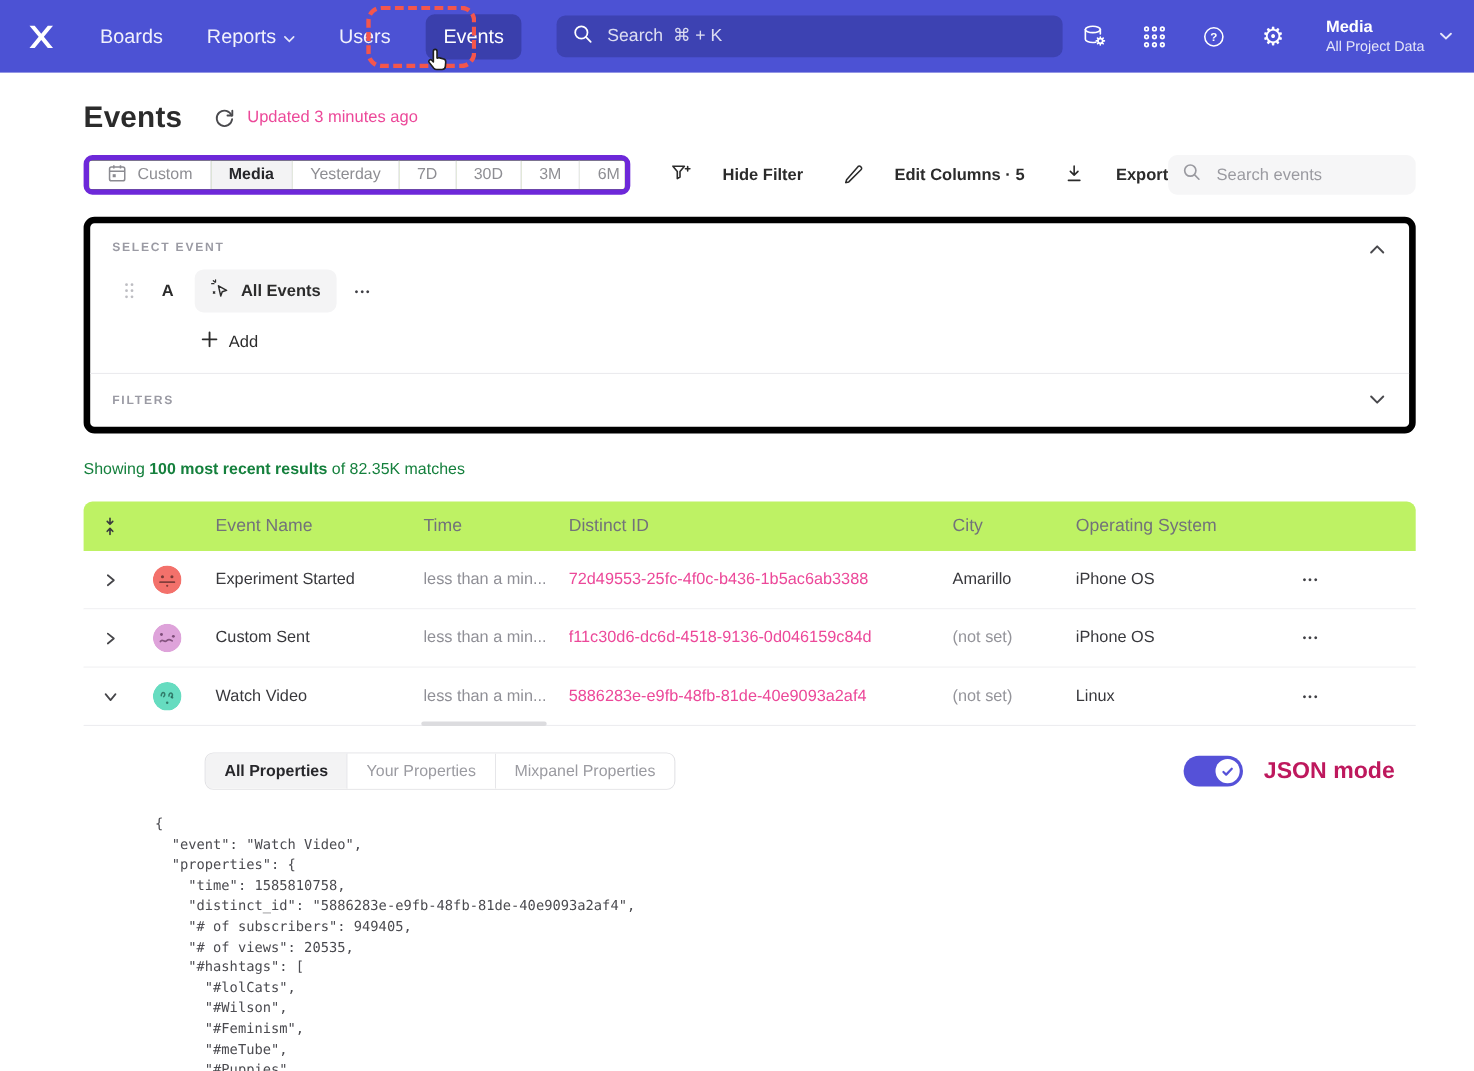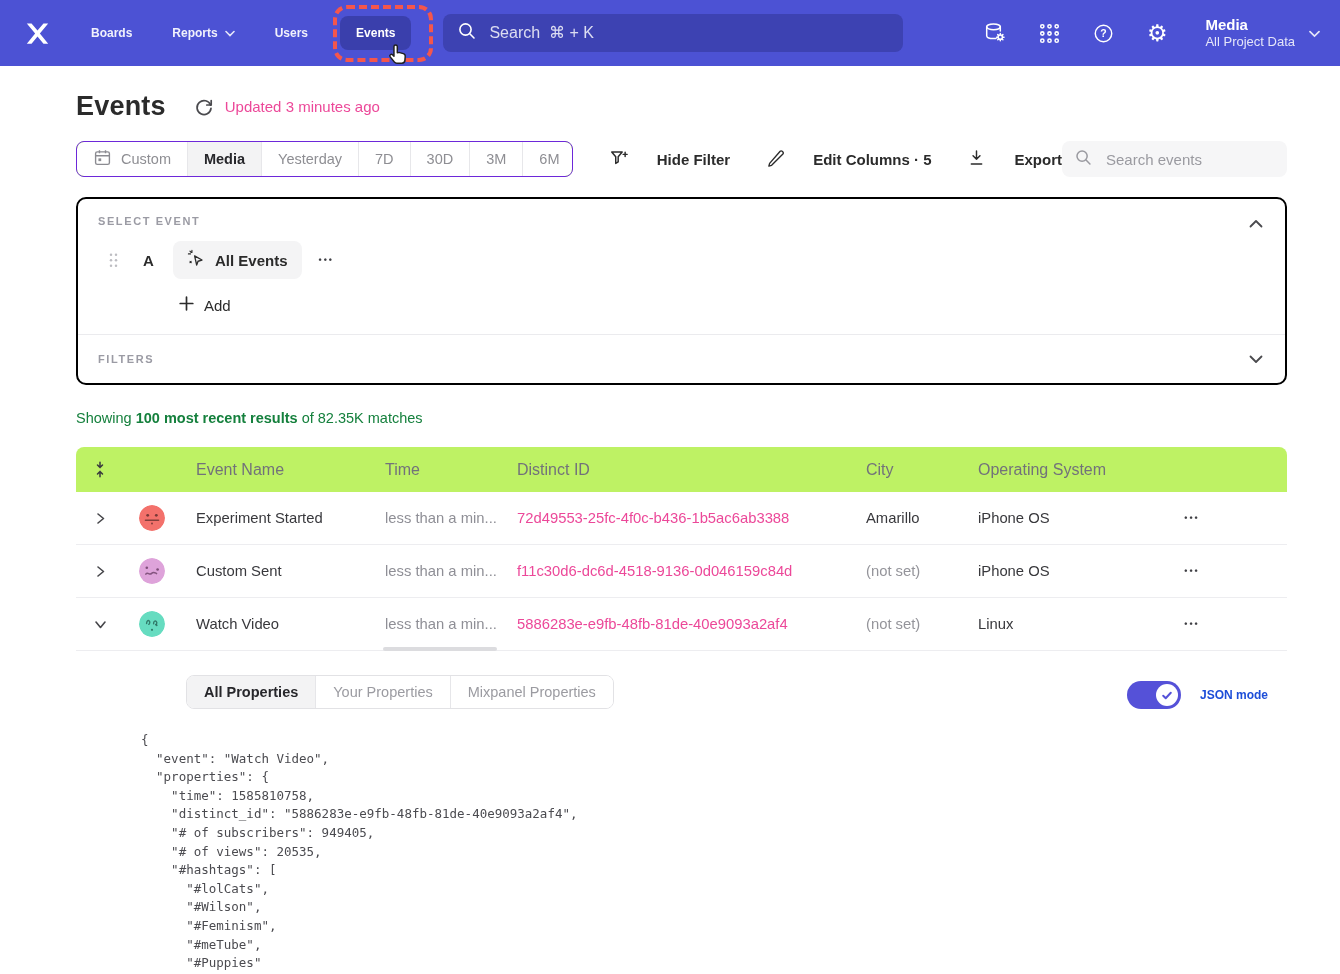--- a/index.html
+++ b/index.html
@@ -11,21 +11,21 @@
   }
   .canvas { position:relative; width:1340px; height:974px; overflow:hidden; }
 
   
   .nav {
     position:relative; height:66px; background:#4c52d4;
     display:flex; align-items:center; padding:0 20px;
   }
   .logo { display:flex; align-items:center; margin-left:4px; }
   .nav-item {
-    color:rgba(255,255,255,.92); font-size:12px; font-weight:700;
+    color:rgba(255,255,255,.92); font-size:18px; font-weight:400;
     margin-left:40px; display:flex; align-items:center; gap:7px; cursor:pointer; white-space:nowrap;
   }
   .nav-item.active {
     background:rgba(14,14,70,.28); padding:10px 16px; border-radius:8px;
     margin-left:32px; color:#fff;
   }
   .nav-search {
     margin-left:32px; width:460px; height:38px; border-radius:8px;
     background:rgba(10,10,60,.22); display:flex; align-items:center; gap:11px; padding:0 15px;
   }
@@ -50,21 +50,21 @@
 
   
   .page { padding:0 53px 0 76px; }
 
   .title-row { margin-top:25px; display:flex; align-items:center; }
   .page-title { font-size:27px; font-weight:700; color:#2b2b2b; margin:0; letter-spacing:.2px; }
   .refresh-btn { margin-left:28px; display:flex; cursor:pointer; }
   .updated { margin-left:11px; font-size:15px; color:#ec4899; }
 
   .toolbar { margin-top:19px; display:flex; align-items:center; height:36px; }
-  .seg { display:flex; border:1px solid #6d28d9; border-radius:8px; overflow:hidden; height:36px; background:#4d7c0f; }
+  .seg { display:flex; border:5px solid #6d28d9; border-radius:8px; overflow:hidden; height:36px; background:#4d7c0f; }
   .seg-btn {
     display:flex; align-items:center; gap:9px; padding:0 16px; font-size:14.5px;
     color:#8e8e93; border-right:1px solid #e7e7ea; cursor:pointer; white-space:nowrap; background:#fff;
   }
   .seg-btn:last-child { border-right:none; }
   .seg-btn.active { background:#f3f3f4; color:#27272b; font-weight:700; }
   .tool-btn {
     display:flex; align-items:center; gap:28px; font-size:15px; font-weight:600;
     color:#2b2b2b; margin-left:36px; cursor:pointer; white-space:nowrap;
   }
@@ -72,21 +72,21 @@
     margin-left:auto; width:225px; height:36px; background:#f6f6f7; border-radius:8px;
     display:flex; align-items:center; gap:12px; padding:0 13px;
   }
   .events-search input {
     flex:1; background:transparent; border:none; outline:none; font-size:15px;
     color:#3a3a3a; font-family:"Liberation Sans",sans-serif;
   }
   .events-search input::placeholder { color:#9a9aa0; }
 
   
-  .card { margin-top:20px; border:2px solid #000000; border-radius:10px; }
+  .card { margin-top:20px; border:6px solid #000000; border-radius:10px; }
   .card-sec1 { position:relative; padding:16px 20px 16px; }
   .sec-label { font-size:11px; letter-spacing:1.6px; color:#9b9ba4; font-weight:600; }
   .collapse-chev { position:absolute; right:22px; top:15px; cursor:pointer; }
   .event-row { display:flex; align-items:center; margin-top:14px; padding-left:10px; }
   .drag-handle { display:flex; cursor:grab; }
   .clause-letter { margin-left:24px; font-size:15px; font-weight:600; color:#2b2b2b; width:13px; }
   .event-chip {
     margin-left:17px; display:flex; align-items:center; gap:9px; background:#f4f4f5;
     border-radius:8px; padding:8px 14px; font-size:15px; font-weight:600; color:#2b2b2b; cursor:pointer;
   }
@@ -119,32 +119,32 @@
   .c-time { color:#8f8f96; }
   .c-id { color:#ec4899; cursor:pointer; white-space:nowrap; overflow:hidden; }
   .c-dark { color:#38383c; }
   .c-gray { color:#94949a; }
   .avatar { width:26px; height:26px; border-radius:50%; display:block; }
   .row-chev { cursor:pointer; display:flex; }
 
   
   .detail { position:relative; padding:24px 0 0 65px; }
   .hscroll-bar { position:absolute; left:307px; top:-4px; width:114px; height:4px; background:#dcdcdf; border-radius:2px; }
-  .detail-top { display:flex; align-items:flex-end; padding-right:19px;padding-left:45px; }
+  .detail-top { display:flex; align-items:center; padding-right:19px;padding-left:45px; }
   .tabs { display:inline-flex; border:1px solid #e2e2e5; border-radius:8px; overflow:hidden; background:#fff; }
   .tab { padding:8px 17px; font-size:14.5px; color:#9b9ba1; font-weight:500; border-right:1px solid #e6e6e9; cursor:pointer; white-space:nowrap; background:#fff; }
   .tab:last-child { border-right:none; }
   .tab.active { background:#f3f3f4; color:#27272b; font-weight:700; }
   .toggle-wrap { margin-left:auto; display:flex; align-items:center; gap:19px; }
   .toggle { width:54px; height:28px; background:#5551d8; border-radius:14px; position:relative; cursor:pointer; }
   .knob {
     position:absolute; right:3px; top:3px; width:22px; height:22px; background:#fff;
     border-radius:50%; display:flex; align-items:center; justify-content:center;
   }
-  .json-label { font-size:12px; font-weight:600; color:#1d4ed8; }
+  .json-label { font-size:21px; font-weight:600; color:#be185d; }
   .json-pre {
     margin:22px 0 0; font-family:"DejaVu Sans Mono", monospace;
     font-size:12.5px; line-height:18.6px; color:#4b4b50; white-space:pre;
   }
 </style>
 </head>
 <body>
 
 <div class="canvas">
 

